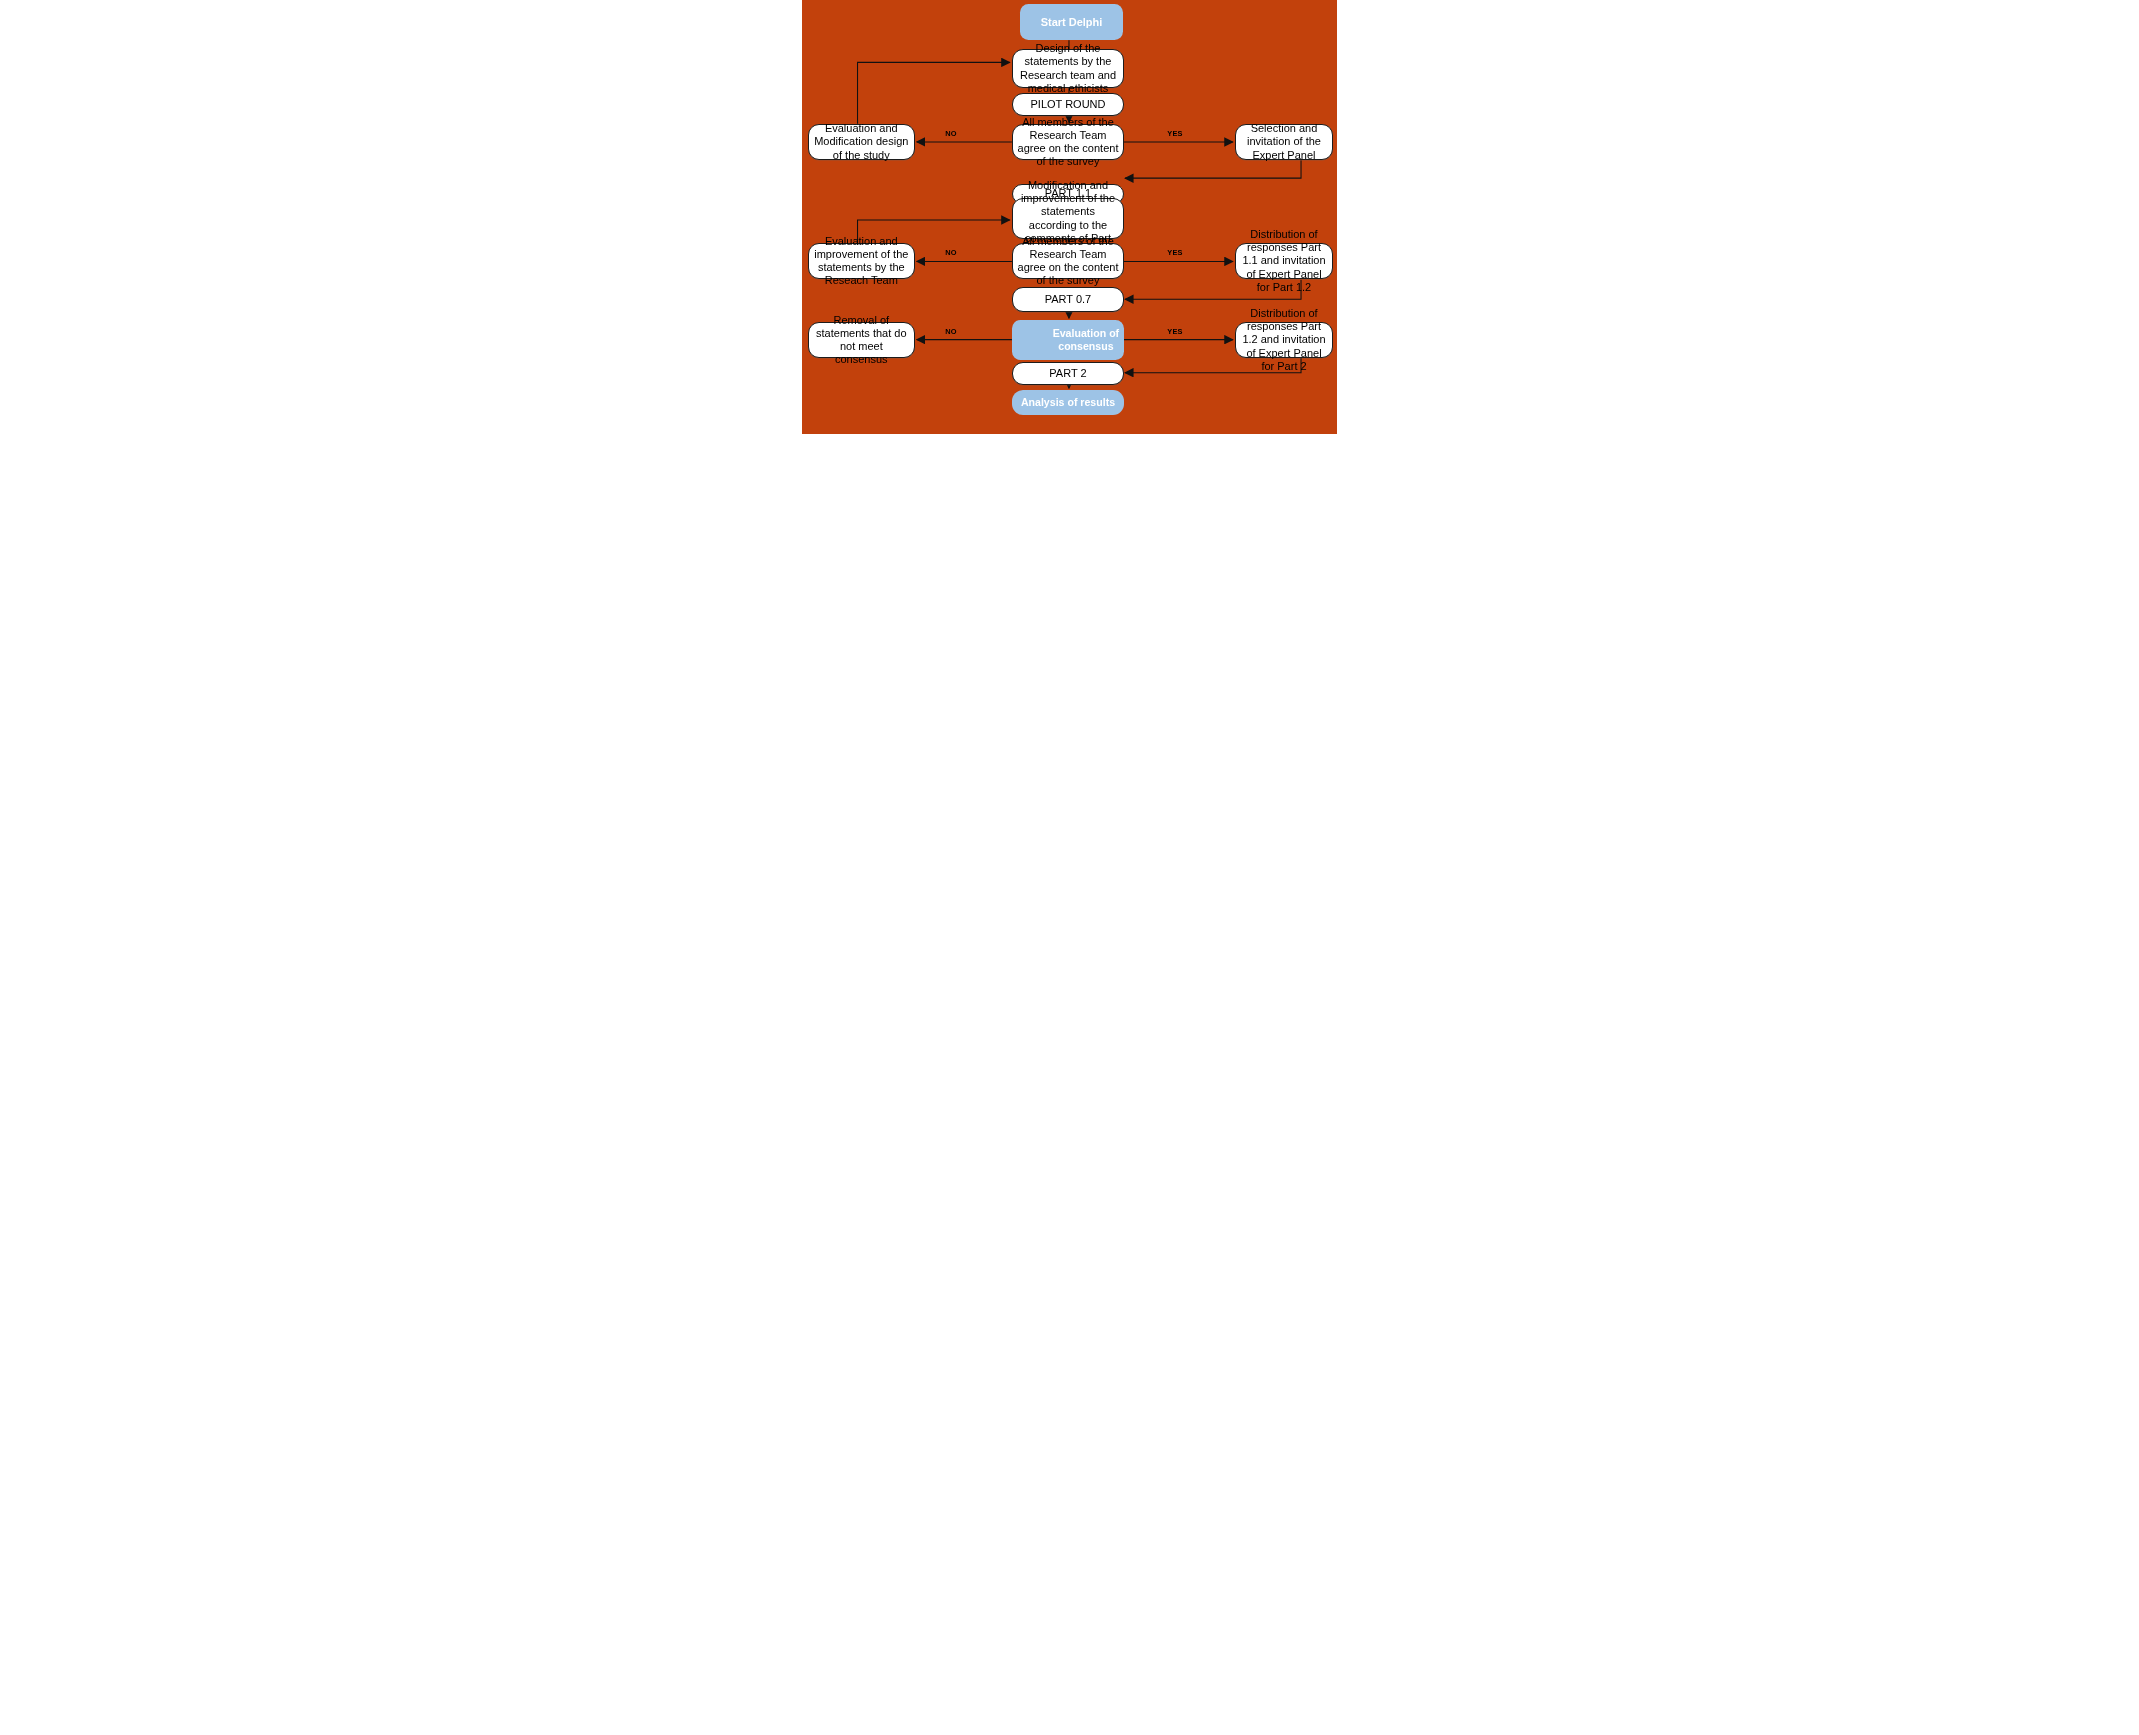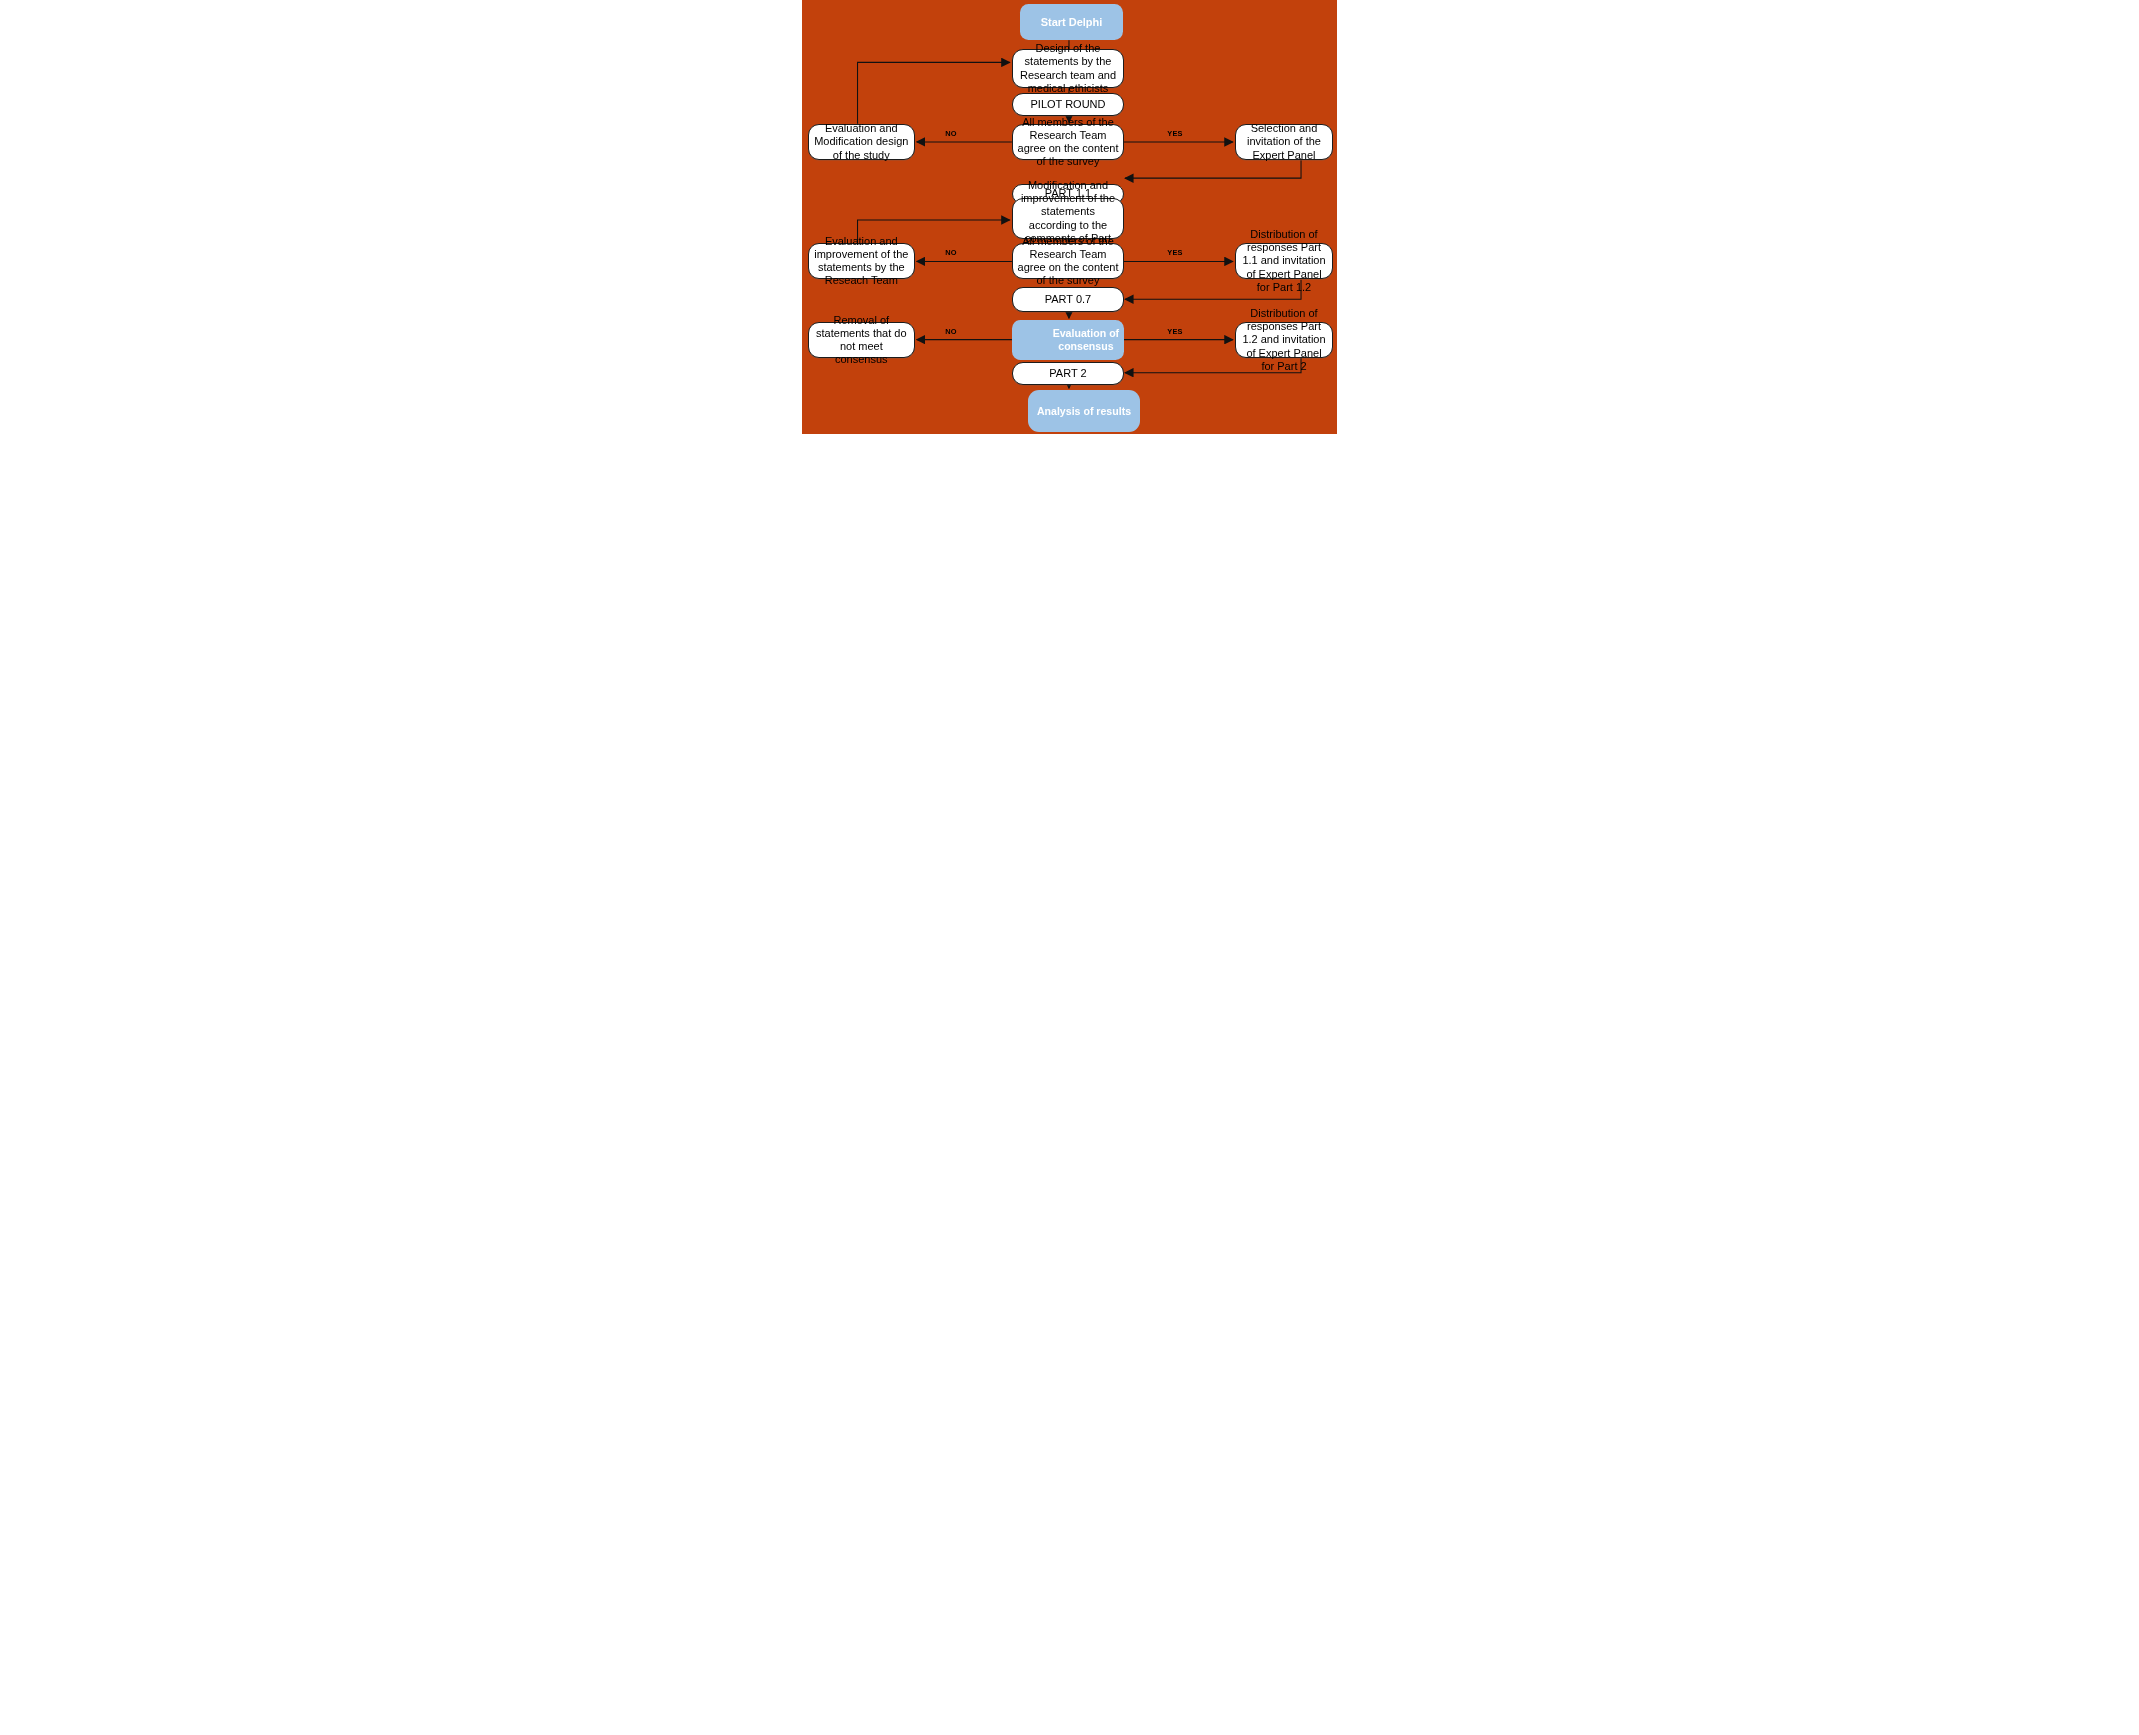--- a/index.html
+++ b/index.html
@@ -35,21 +35,21 @@
   .n-start     {left:218px;top:4.2px;  width:103px;height:36px;font-size:11px;border-radius:8.5px;}
   .n-design    {left:210px;top:49px; width:112px;height:39px;}
   .n-pilot     {left:210px;top:93px;width:112px;height:23px;}
   .n-dec1      {left:210px;top:124px;width:112px;height:36px;}
   .n-part11    {left:210px;top:184px;width:112px;height:20px;}
   .n-mod       {left:210px;top:198px;width:112px;height:41px;}
   .n-dec2      {left:210px;top:243px;width:112px;height:36px;}
   .n-part12    {left:210px;top:287px;width:112px;height:25px;}
   .n-consensus {left:210px;top:320px;width:112px;height:40px;font-size:10.6px;border-radius:8.5px;padding-left:40px;}
   .n-part2     {left:210px;top:362px;width:112px;height:23px;}
-  .n-analysis  {left:210px;top:390px;width:112px;height:42px;font-size:10.6px;border-radius:11px;margin-left:16px;}
+  .n-analysis  {left:210px;top:390px;width:112px;height:25px;font-size:10.6px;border-radius:11px;}
   
   .n-left1{left:5.8px;top:124px;width:107px;height:36px;}
   .n-left2{left:5.8px;top:243px;width:107px;height:36px;}
   .n-left3{left:5.8px;top:322px;width:107px;height:36px;}
   
   .n-right1{left:433px;top:124px;width:98px;height:36px;}
   .n-right2{left:433px;top:243px;width:98px;height:36px;}
   .n-right3{left:433px;top:322px;width:98px;height:36px;}
   
   .branch{

